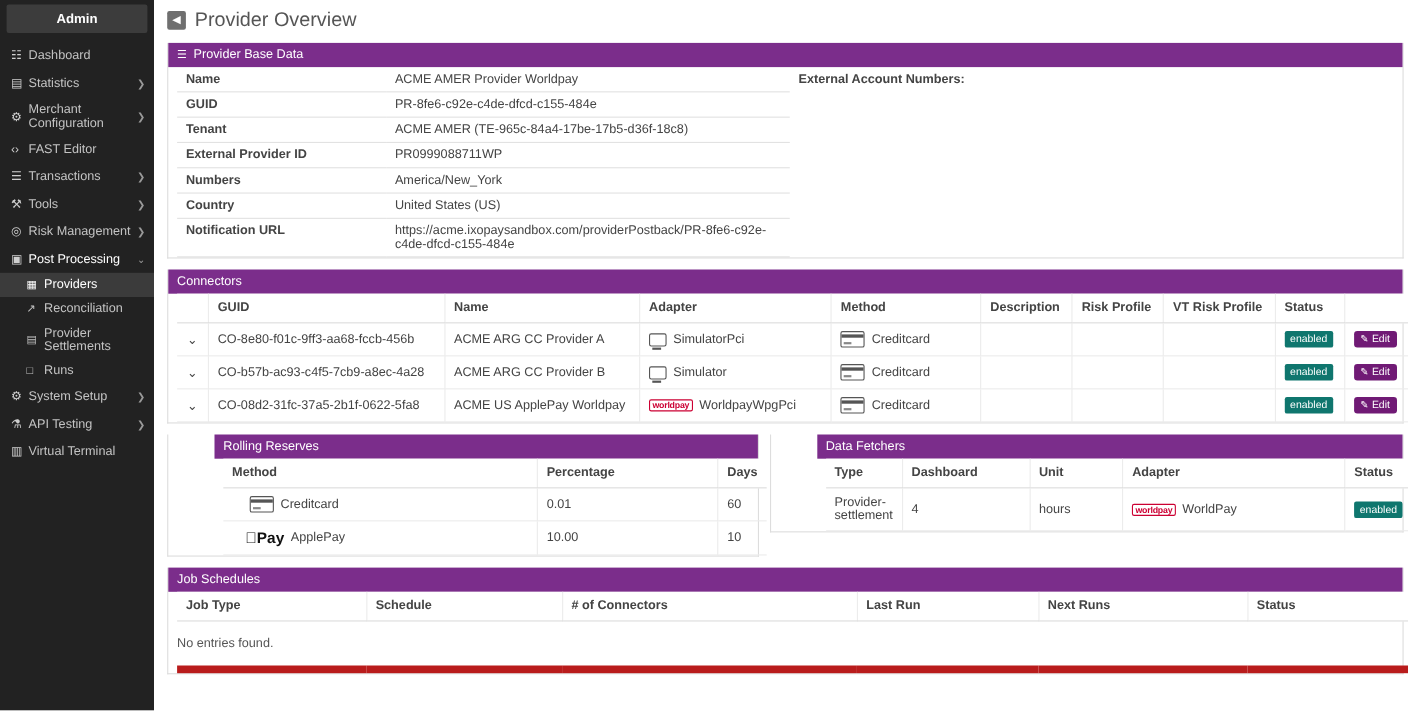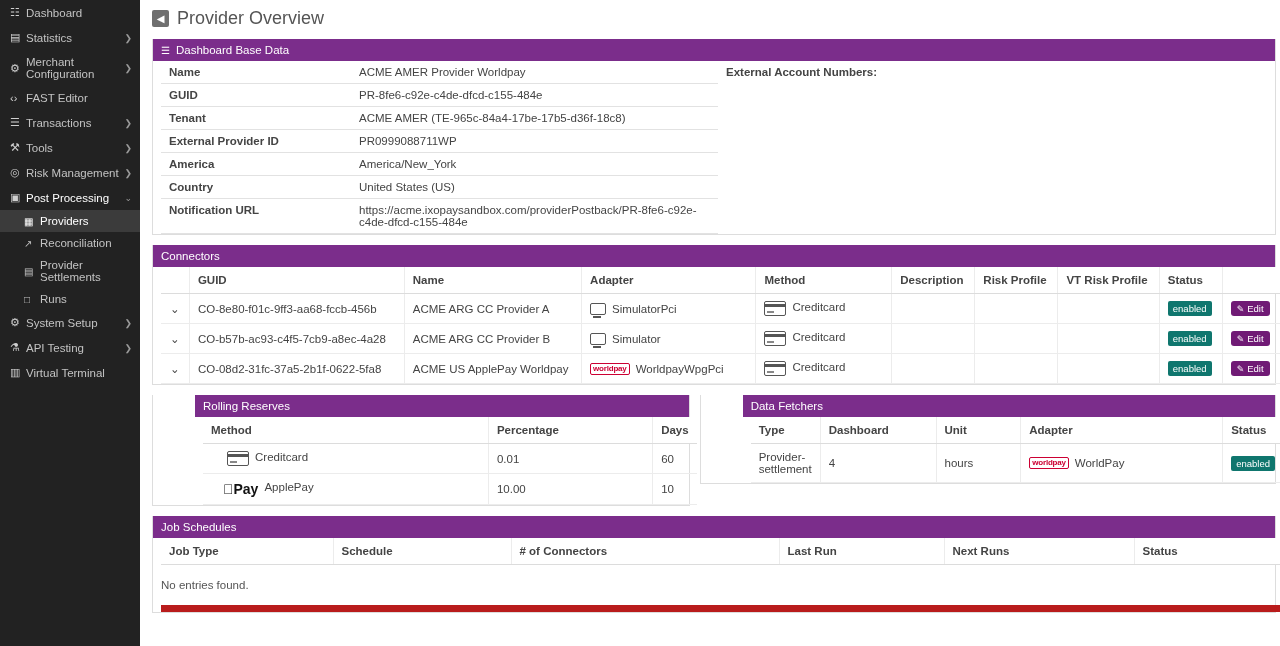--- a/index.html
+++ b/index.html
@@ -200,40 +200,41 @@
     white-space: nowrap;
   }
   .icon-applepay {
     display: inline-block;
     font-size: 14px;
     font-weight: bold;
     color: #111;
     margin-right: 6px;
     vertical-align: -1px;
   }
-  .cellflex { display: flex; }
+  .cellflex { display: flex; align-items: center; }
 
   .two-col { display: flex; gap: 10px; margin-left: 4px; }
   .col-left { width: 554px; }
   .col-right { flex: 1 1 auto; }
   .col-left .panel, .col-right .panel { margin-left: 0; padding-left: 42px; }
 
   .empty-row td {
     text-align: left;
     color: #555;
     padding: 14px 0;
     border-bottom: 7px solid #b91c1c;
   }
 </style>
 </head>
 <body>
 
 <div class="app">
 
   <nav class="sidebar">
+    <div class="sidebar-top">Admin</div>
 
     <div class="nav-item">
       <span class="ico">☷</span>
       <span class="lbl">Dashboard</span>
     </div>
 
     <div class="nav-item">
       <span class="ico">▤</span>
       <span class="lbl">Statistics</span>
       <span class="chev">❯</span>
@@ -310,21 +311,21 @@
   <div class="main">
 
     <div class="page-head">
       <span class="back-ico">◀</span>
       <span class="page-title">Provider Overview</span>
     </div>
 
     <section class="panel">
       <div class="panel-head">
         <span class="ph-ico">☰</span>
-        <span>Dashboard Base Data</span>
+        <span>Provider Base Data</span>
       </div>
       <table class="basedata">
         <tbody>
             <tr>
           <td class="k">Name</td>
           <td class="v">ACME AMER Provider Worldpay</td>
           <td class="ext" rowspan="7">External Account Numbers:</td>
         </tr>
         <tr>
           <td class="k">GUID</td>
@@ -332,21 +333,21 @@
         </tr>
         <tr>
           <td class="k">Tenant</td>
           <td class="v">ACME AMER (TE-965c-84a4-17be-17b5-d36f-18c8)</td>
         </tr>
         <tr>
           <td class="k">External Provider ID</td>
           <td class="v">PR0999088711WP</td>
         </tr>
         <tr>
-          <td class="k">America</td>
+          <td class="k">Numbers</td>
           <td class="v">America/New_York</td>
         </tr>
         <tr>
           <td class="k">Country</td>
           <td class="v">United States (US)</td>
         </tr>
         <tr>
           <td class="k">Notification URL</td>
           <td class="v">https://acme.ixopaysandbox.com/providerPostback/PR-8fe6-c92e-c4de-dfcd-c155-484e</td>
         </tr>

